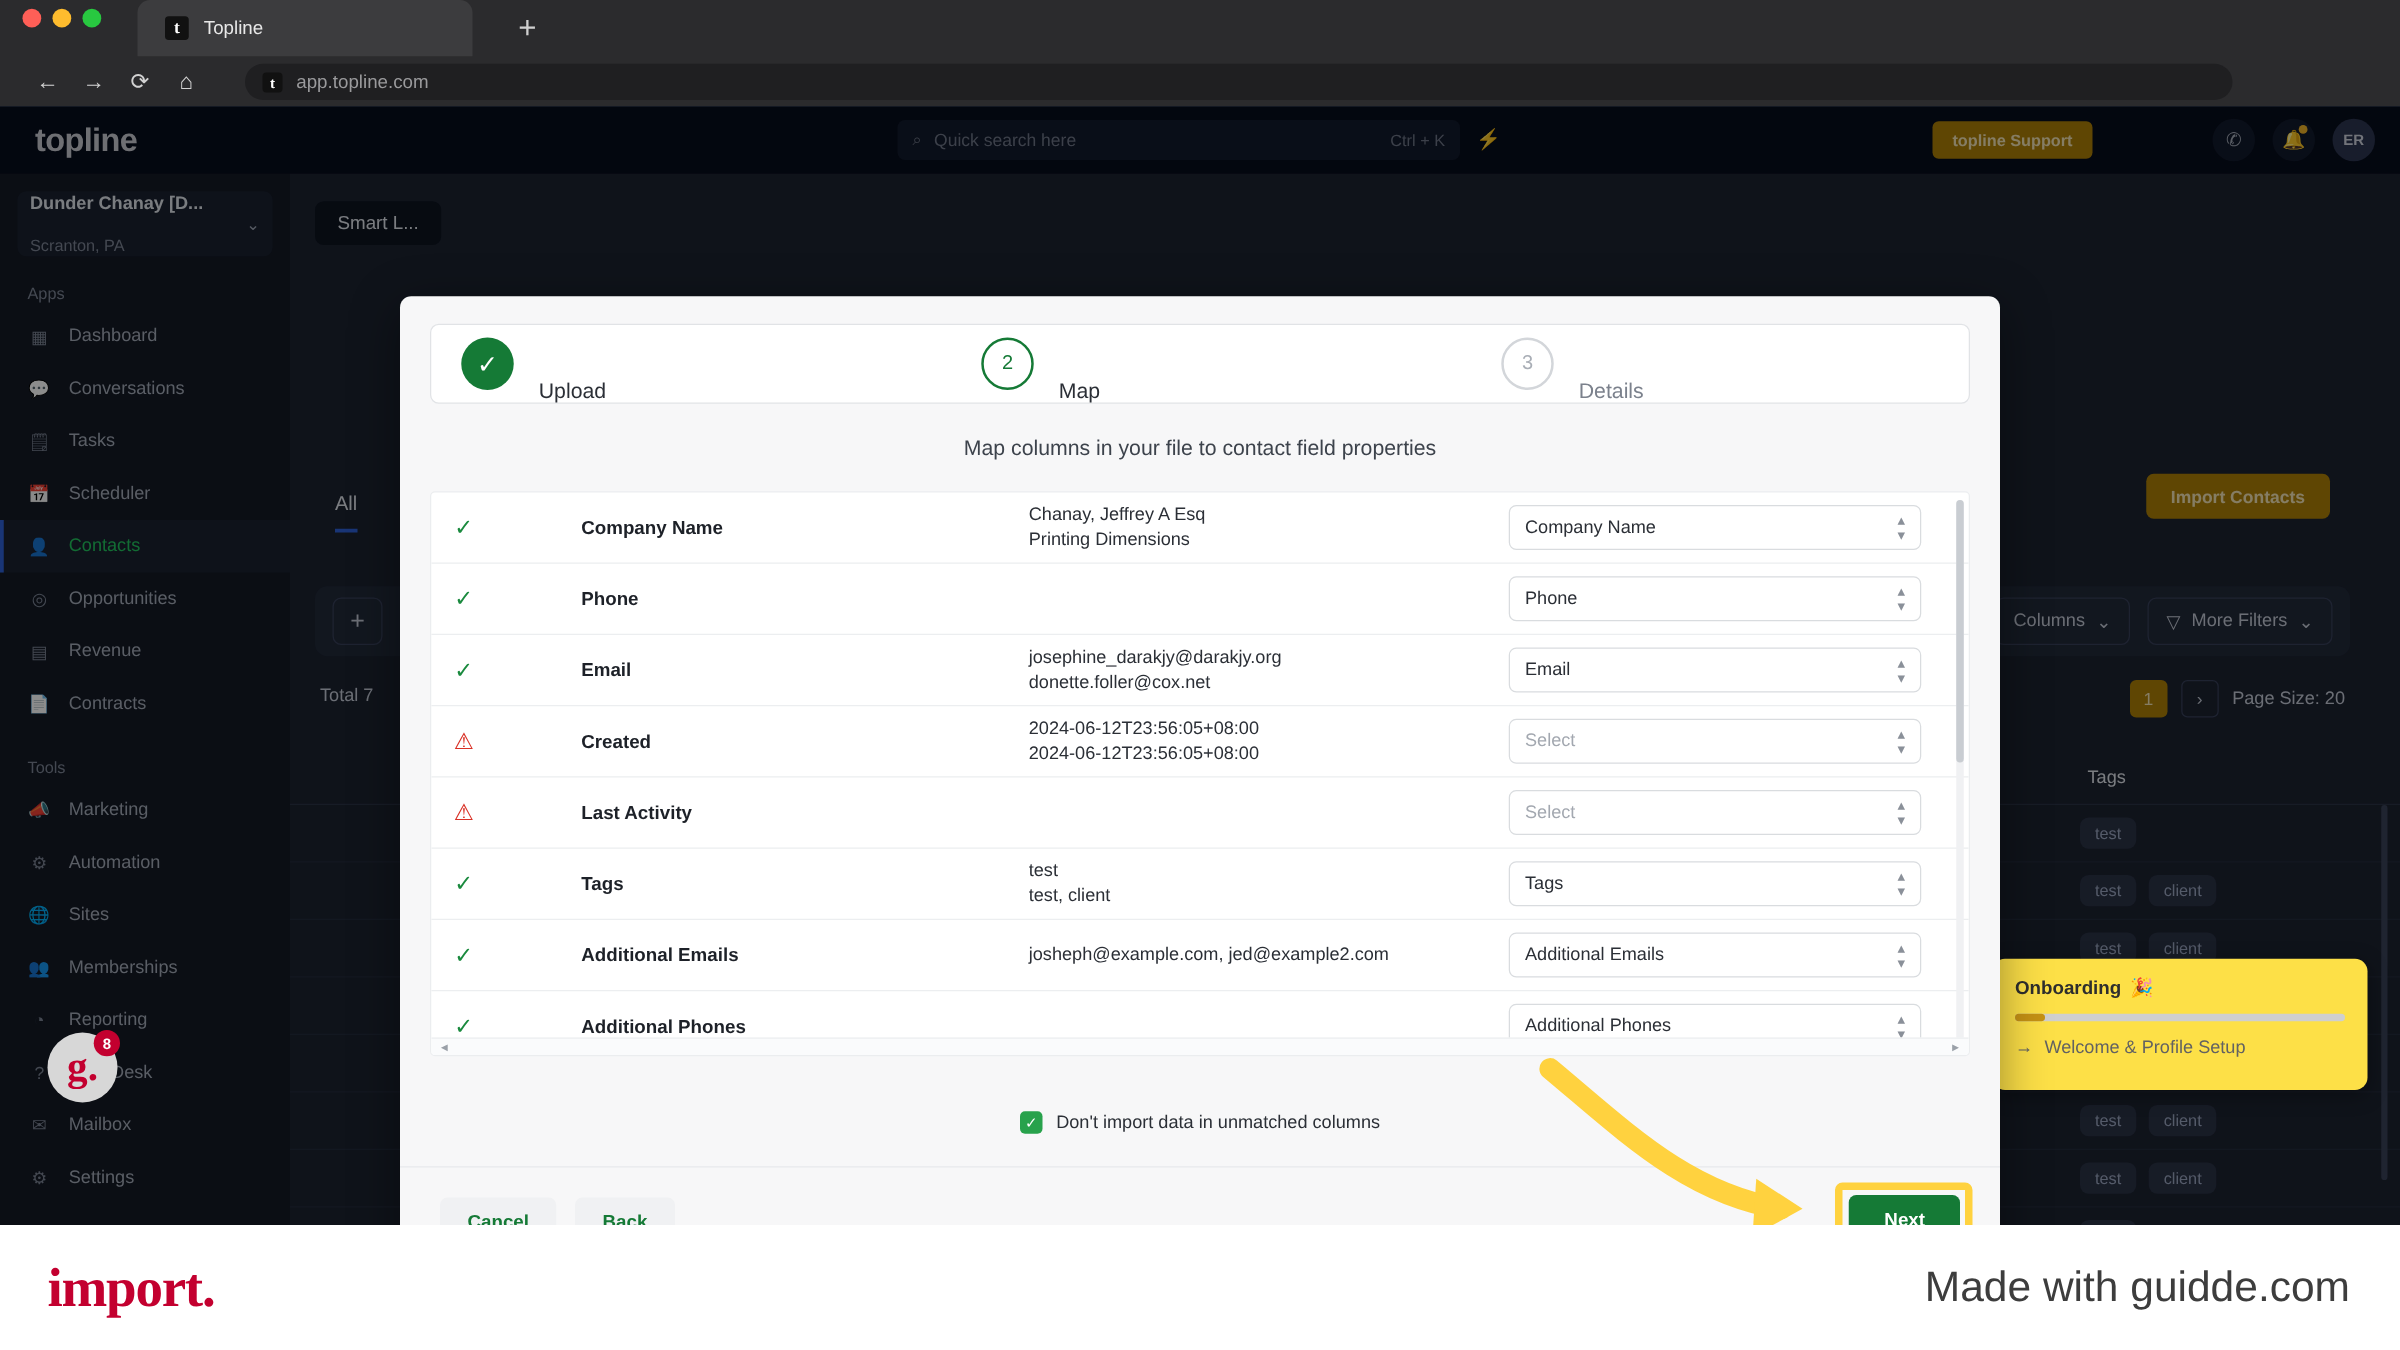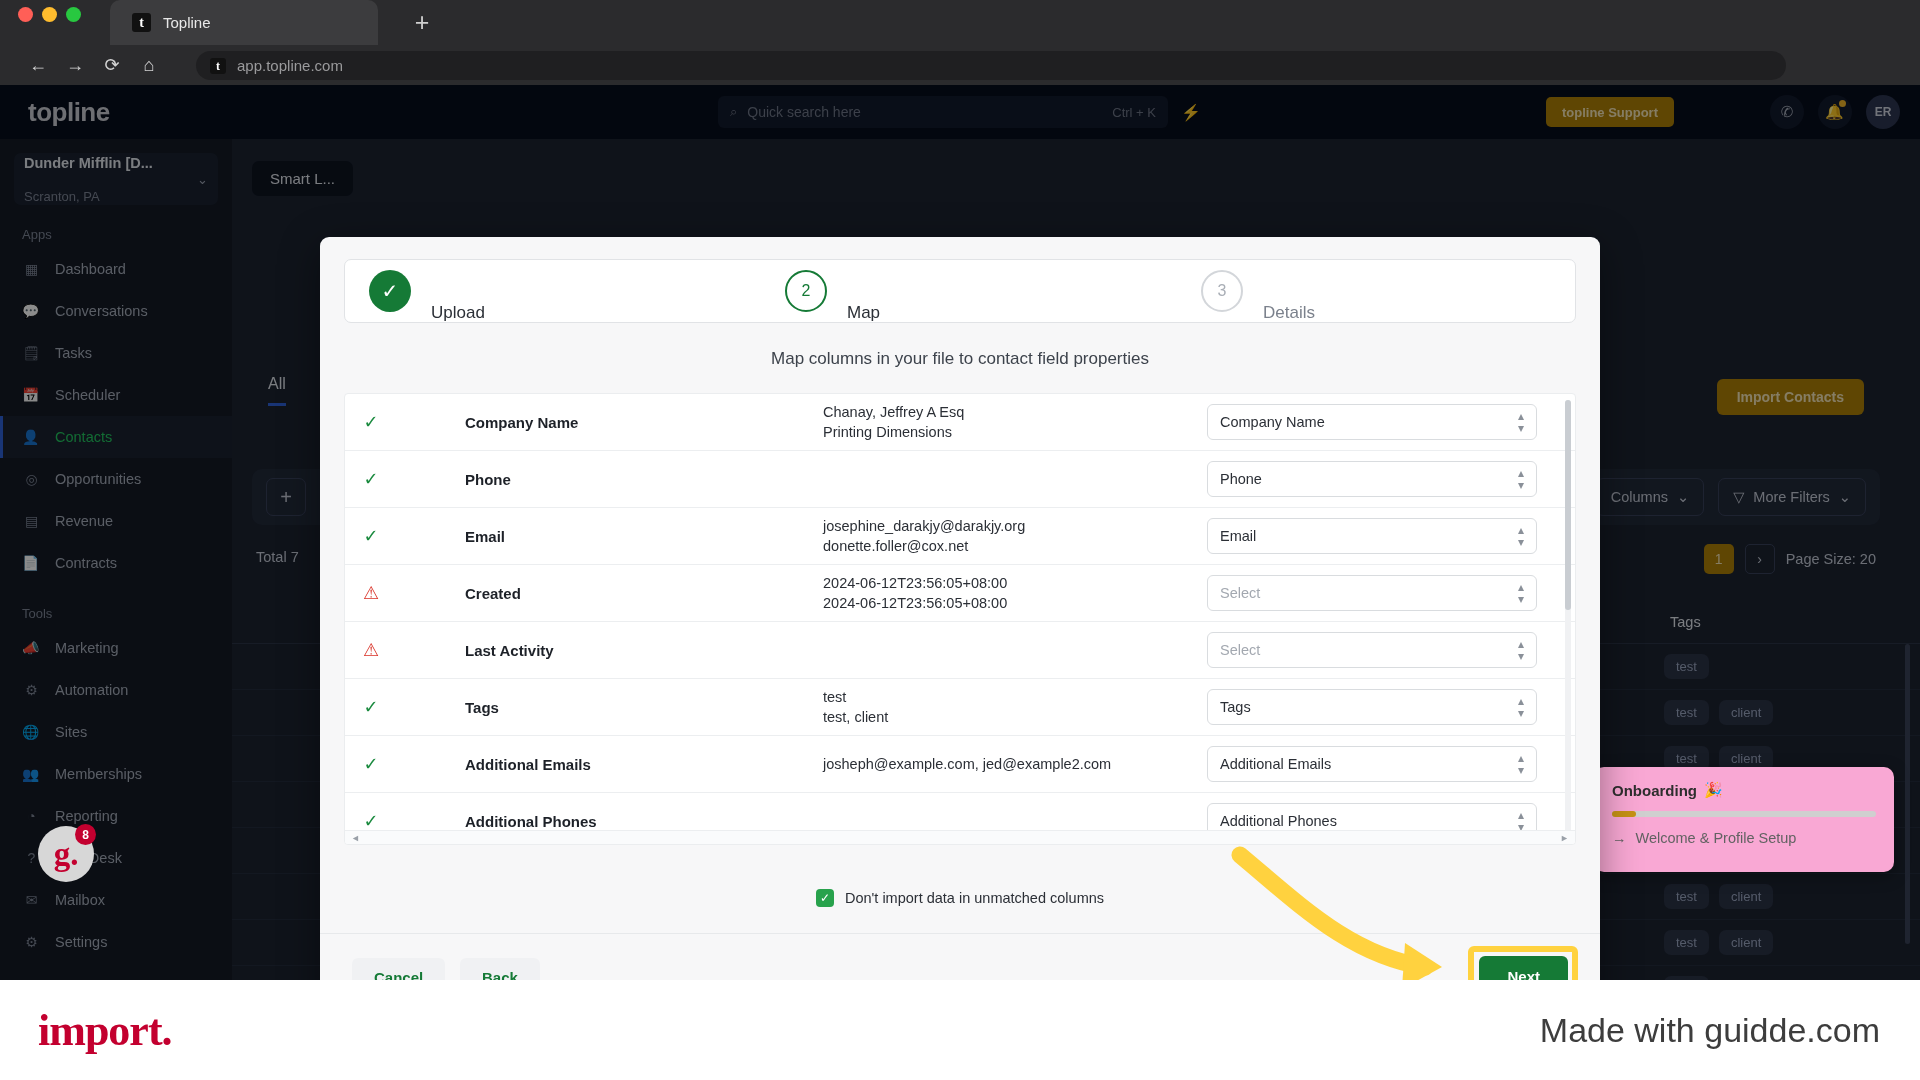--- a/index.html
+++ b/index.html
@@ -83,21 +83,21 @@
   .side-item.active::before { content:""; position:absolute; left:0; top:0; width:3px; height:42px; background:#2f62d8;}
   .side-ico { width:19px; height:19px; display:flex; align-items:center; justify-content:center; color:#7c8494; font-size:14px;}
   .side-item.active .side-ico { color:#6c8ff0;}
   .side-label { color:#a4abb8; font-size:14.5px;}
   .side-item.active .side-label { color:#22c55e;}
 
   
   .main { position:absolute; top:54px; left:232px; width:1688px; height:841px; background:#1c2331; }
   .smart-list { position:absolute; top:22px; left:20px; background:#0d1420; color:#dfe3ea; font-size:15px; padding:9px 18px; border-radius:7px;}
   .import-btn { position:absolute; top:240px; right:56px; background:#ad8007; color:#f3e3b6; font-size:14px; padding:10px 20px; border-radius:6px; font-weight:600;}
-  .tabs-row { position:absolute; top:236px; left:36px; display:flex; gap:30px; }
+  .tabs-row { position:absolute; top:256px; left:36px; display:flex; gap:30px; }
   .tab-all { color:#dfe3ea; font-size:16px; padding-bottom:10px; border-bottom:3px solid #2f62d8;}
   .toolrow { position:absolute; top:330px; left:20px; right:40px; height:56px; background:#222a3a; border-radius:10px; display:flex; align-items:center; padding:0 14px; gap:14px;}
   .plus-box { width:40px; height:38px; border:1px solid #38415a; border-radius:7px; color:#c3c9d5; display:flex; align-items:center; justify-content:center; font-size:20px;}
   .ctrl-pill { height:38px; border:1px solid #38415a; border-radius:7px; color:#c3c9d5; display:flex; align-items:center; gap:9px; padding:0 14px; font-size:14.5px;}
   .ctrl-spacer { flex:1; }
   .total-row { position:absolute; top:410px; left:24px; color:#c3c9d5; font-size:14.5px;}
   .pager { position:absolute; top:405px; right:44px; display:flex; align-items:center; gap:11px;}
   .page-num { width:30px; height:30px; background:#ad8007; color:#f3e3b6; border-radius:5px; display:flex;align-items:center;justify-content:center;font-size:14px;}
   .page-next { width:30px; height:30px; border:1px solid #38415a; border-radius:5px; color:#c3c9d5; display:flex;align-items:center;justify-content:center;font-size:14px;}
   .page-size { color:#c3c9d5; font-size:14.5px;}
@@ -114,21 +114,21 @@
   .grid-scroll { position:absolute; right:10px; top:505px; width:5px; height:300px; background:#3a4358; border-radius:3px;}
 
   
   .guidde-fab { position:absolute; left:38px; bottom:98px; width:56px; height:56px; border-radius:50%; background:#d7d7d7; display:flex; align-items:center; justify-content:center; z-index:60;}
   .guidde-g { color:#c3002f; font-size:33px; font-weight:bold; font-family:"Liberation Serif", serif; line-height:1;}
   .guidde-badge { position:absolute; top:-2px; right:-2px; width:21px; height:21px; border-radius:50%; background:#c3002f; color:#fff; font-size:12px; display:flex;align-items:center;justify-content:center; font-weight:600;}
 
   
   .onboard-card {
     position:absolute; right:26px; bottom:108px; width:300px; height:105px;
-    background:#f9a8d4; border-radius:10px; padding:14px 18px; z-index:70;
+    background:#fde047; border-radius:10px; padding:14px 18px; z-index:70;
     box-shadow:0 4px 16px rgba(0,0,0,.35);
   }
   .onb-title { color:#2e2e2e; font-size:15px; font-weight:600; display:flex; gap:7px; align-items:center;}
   .onb-bar { margin-top:12px; height:6px; background:#cfcfcf; border-radius:4px; position:relative;}
   .onb-bar i { position:absolute; left:0; top:0; height:6px; width:9%; border-radius:4px; background:#c69214; display:block;}
   .onb-step { margin-top:13px; color:#626262; font-size:14.5px; display:flex; gap:9px; align-items:center;}
 
   
   .modal {
     position:absolute; z-index:80; left:320px; top:152px; width:1280px; height:780px;
@@ -233,21 +233,21 @@
       <div class="appbar-icons">
         <div class="round-icn">✆</div>
         <div class="round-icn">🔔<span class="dot-badge"></span></div>
         <div class="avatar-circle">ER</div>
       </div>
     </div>
 
     <div class="sidebar">
       <div class="org-row">
         <div class="org-text">
-          <div class="org-name">Dunder Mifflin [D...</div>
+          <div class="org-name">Dunder Chanay [D...</div>
           <div class="org-sub">Scranton, PA</div>
         </div>
         <div class="org-chev">⌄</div>
         <div class="panel-btn">▥</div>
       </div>
       <div class="side-group">Apps</div>
       <div id="apps-nav">
           <div class="side-item">
             <span class="side-ico">▦</span>
             <span class="side-label">Dashboard</span>

